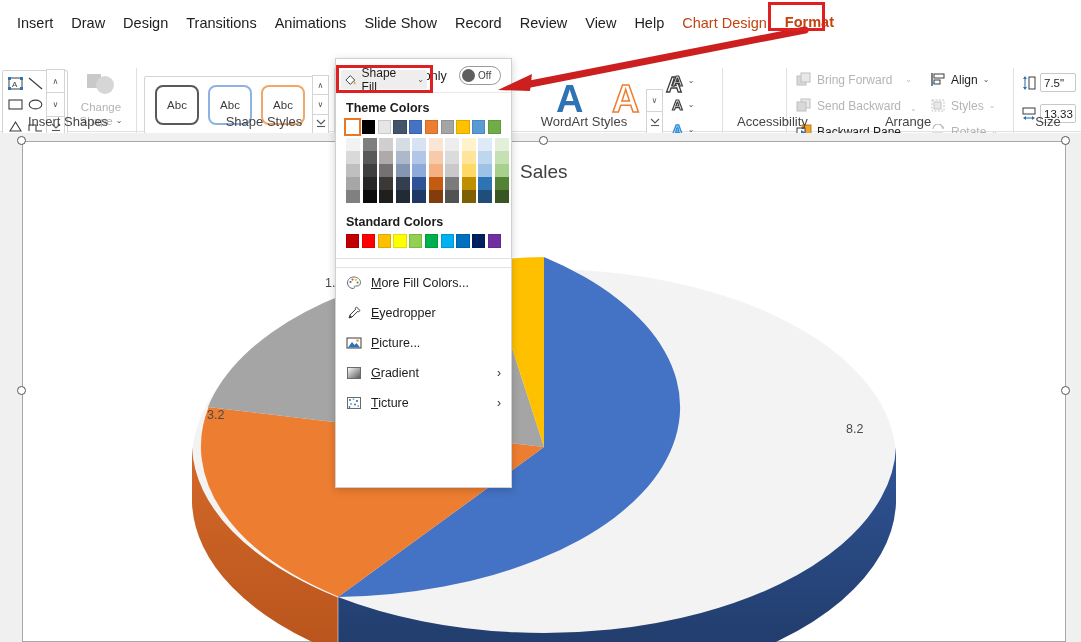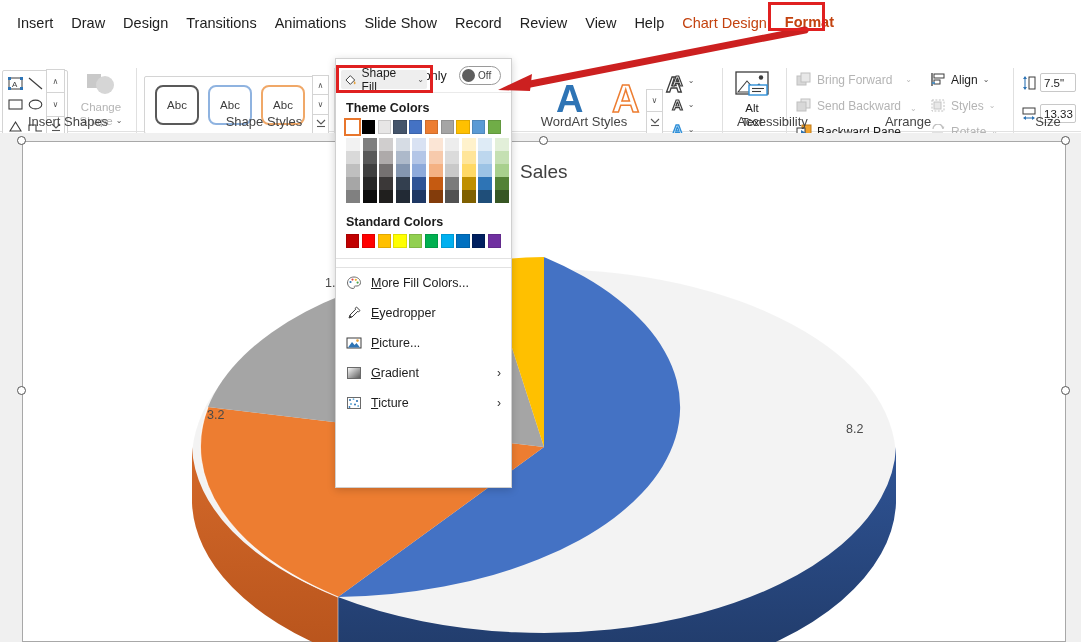--- a/index.html
+++ b/index.html
@@ -382,32 +382,20 @@
       <div class="wa-row">
         <span class="wa-a" style="color:#fff;-webkit-text-stroke:1.2px #3c3c3c;">A</span>
         <span class="chev">⌄</span>
       </div>
       <div class="wa-row">
         <span class="wa-a" style="color:#fff;-webkit-text-stroke:1.4px #2e8fd8;">A</span>
         <span class="chev">⌄</span>
       </div>
     </div>
 
-    <div class="alttext">
-      <svg width="38" height="30" viewBox="0 0 38 30" style="margin-bottom:1px;">
-        <rect x="3" y="2" width="32" height="22" fill="#fff" stroke="#3c3c3c" stroke-width="1.3"></rect>
-        <path d="M5 22 L14 11 L21 19 L26 14 L33 22 Z" fill="#fff" stroke="#3c3c3c" stroke-width="1.1"></path>
-        <circle cx="28" cy="7.5" r="2.2" fill="#3c3c3c"></circle>
-        <rect x="16" y="15" width="18" height="10" fill="#fff" stroke="#2e8fd8" stroke-width="1.4"></rect>
-        <line x1="19" y1="18.5" x2="31" y2="18.5" stroke="#3c3c3c" stroke-width="1.1"></line>
-        <line x1="19" y1="21.5" x2="28" y2="21.5" stroke="#3c3c3c" stroke-width="1.1"></line>
-      </svg>
-      <span>Alt</span>
-      <span>Text</span>
-    </div>
     <div class="accessibility-launcher">
       <svg width="11" height="11" viewBox="0 0 11 11">
           <path d="M1 1 L1 10 L10 10" fill="none" stroke="#555" stroke-width="1"></path>
           <path d="M4 7 L9 2 M9 2 L6 2 M9 2 L9 5" stroke="#555" stroke-width="1" fill="none"></path>
         </svg>
     </div>
 
     <div class="arr-item dis" style="left:796px; top:40px;">
       <svg width="16" height="15" viewBox="0 0 16 15">
           <rect x="1" y="4" width="9" height="9" fill="#d8d8d8" stroke="#c0c0c0"></rect>

